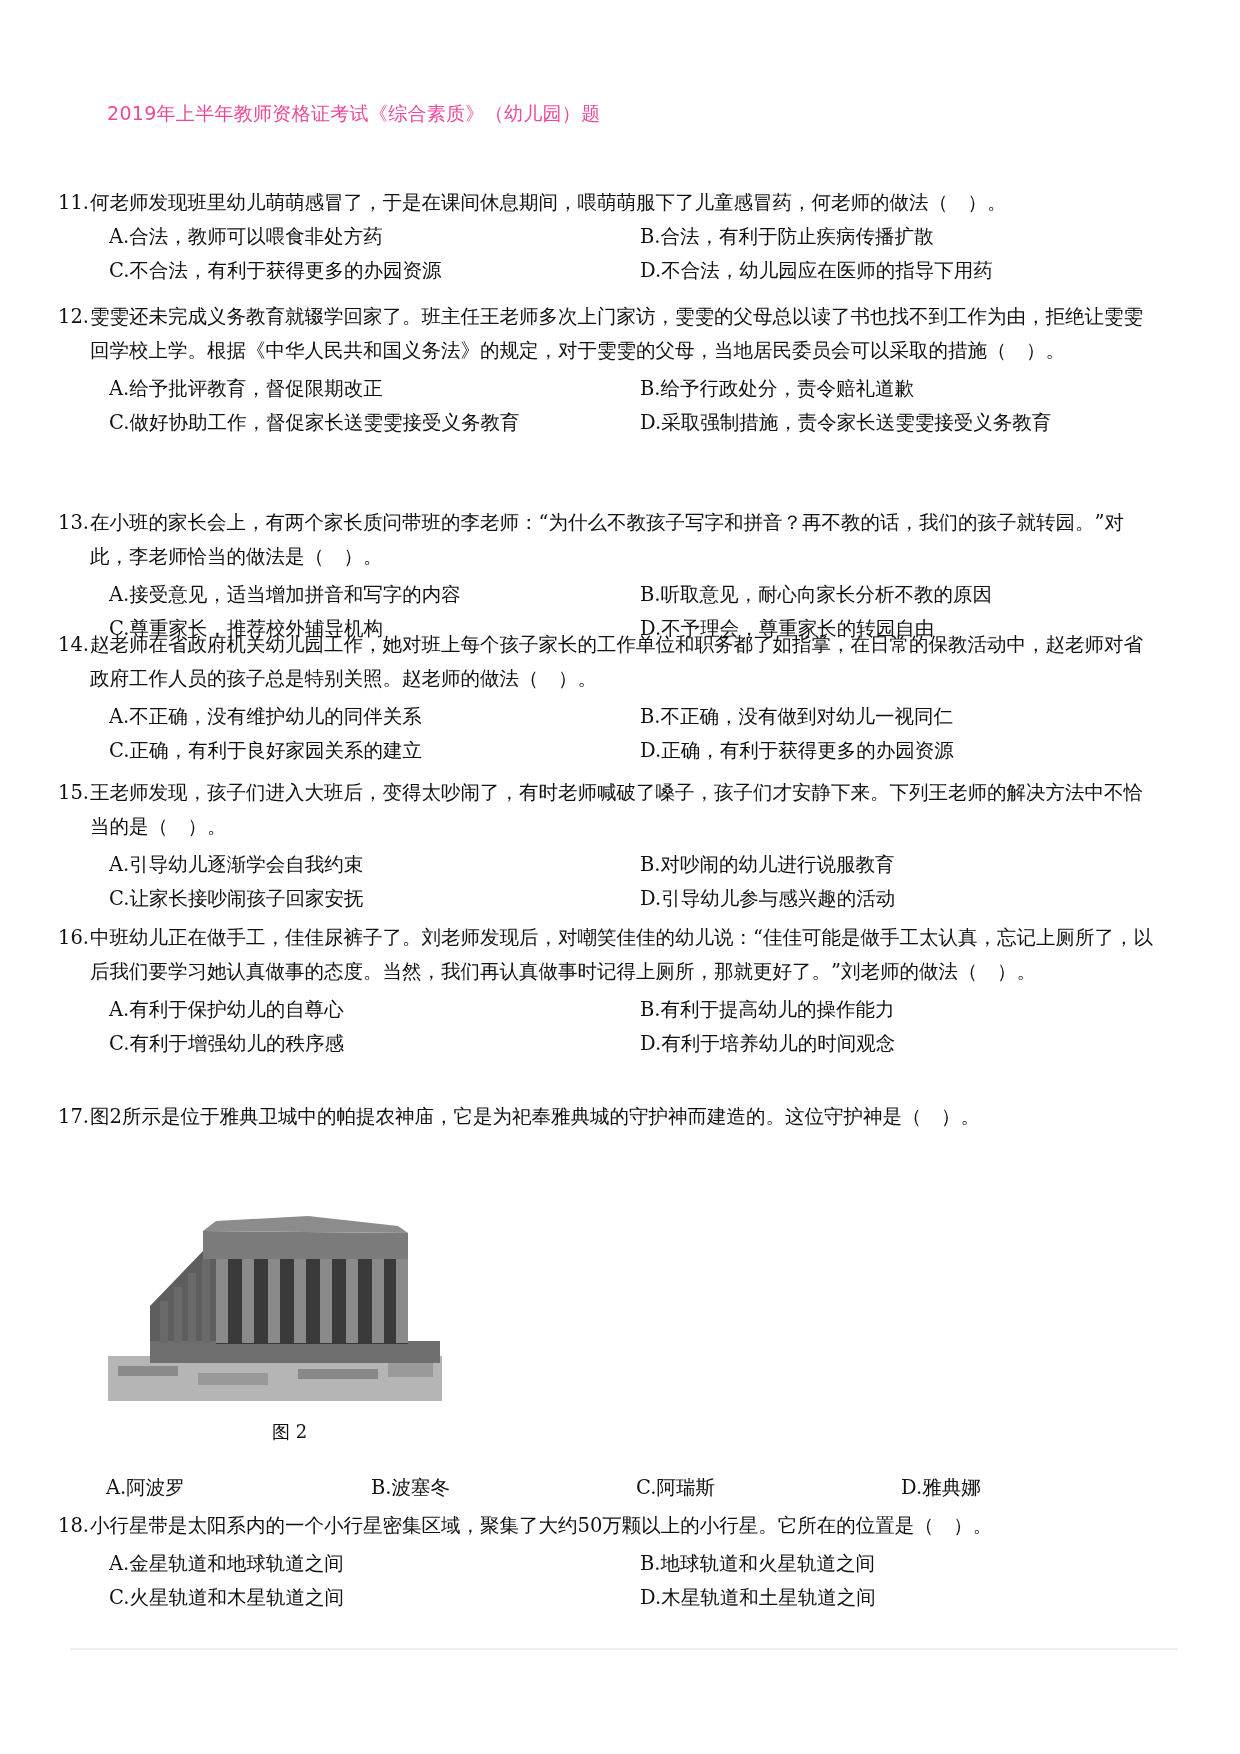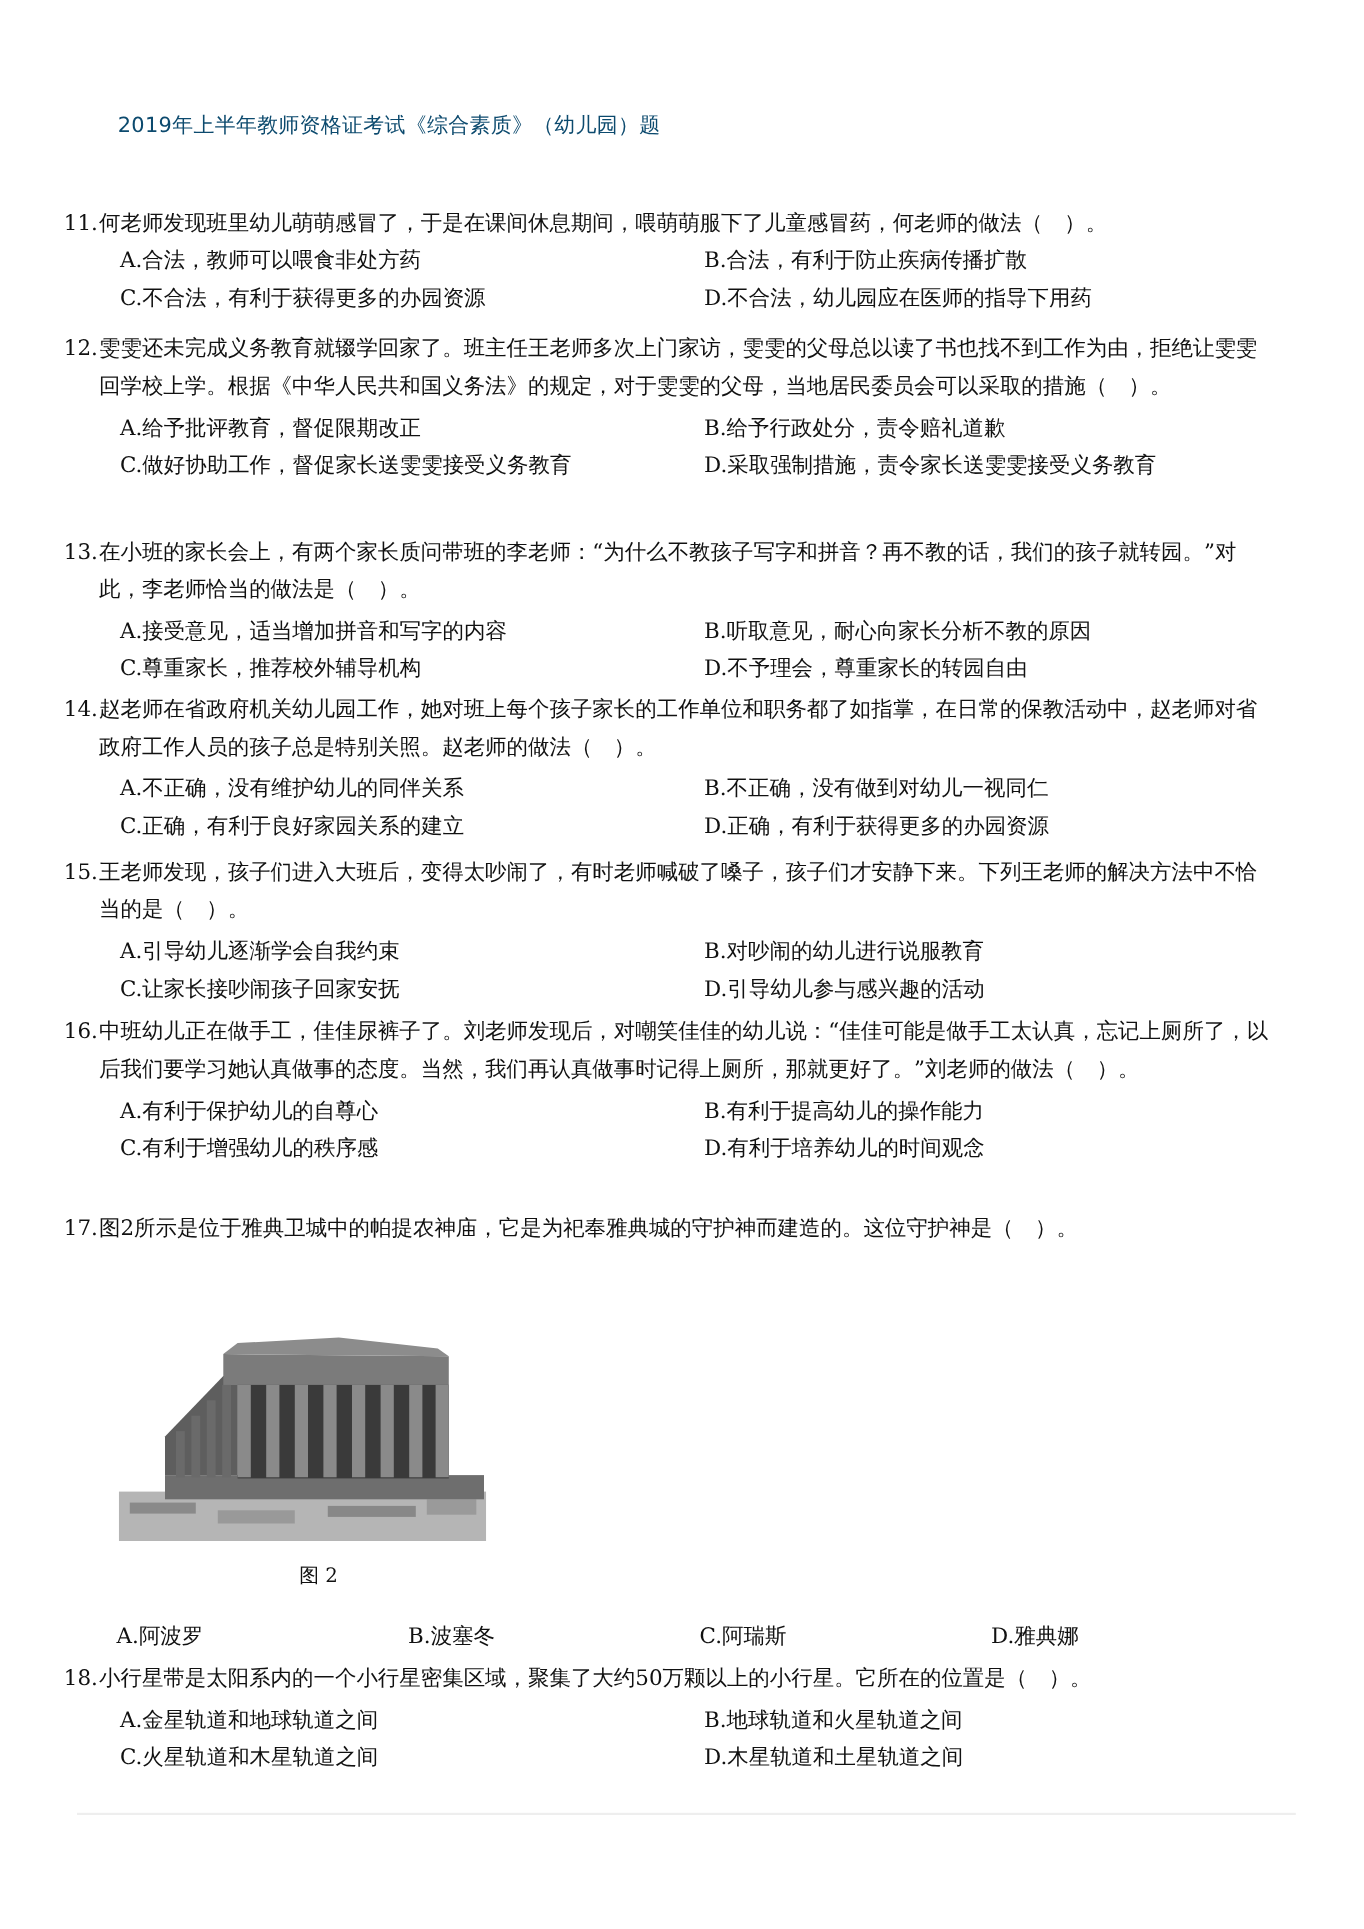--- a/index.html
+++ b/index.html
@@ -1,19 +1,19 @@
 <!DOCTYPE html>
 <html><head>
 <meta charset="utf-8">
 <style>
   html, body { margin:0; padding:0; background:#ffffff; }
   body { width:1240px; height:1754px; position:relative; overflow:hidden;
          font-family: "DejaVu Serif", "Liberation Serif", serif; color:#111; }
   .title { position:absolute; left:107px; top:101px; font-family:"DejaVu Sans","Liberation Sans",sans-serif;
-           font-size:19px; color:#0c4a6e; letter-spacing:0.3px; }
+           font-size:19px; color:#ec4899; letter-spacing:0.3px; }
   .q { position:absolute; left:58px; width:1100px; font-size:19.5px; line-height:34px; }
   .q .stem { display:flex;justify-content:center; }
   .q .num { width:32px; flex:none; }
   .q .stem-text { flex:1; }
   .opts { display:grid; grid-template-columns: 531px 531px; margin-left:51px; margin-top:4px; }
   .opts div { line-height:34px; }
   .opts4 { display:grid; grid-template-columns: 265px 265px 265px 265px; margin-left:32px; line-height:34px; }
   .figure { position:absolute; left:108px; top:1191px; width:334px; height:210px; }
   .fig-caption { position:absolute; left:272px; top:1420px; font-size:18px; }
   .rule { position:absolute; left:70px; top:1648px; width:1108px; height:2px; background:#eeeeee; }
@@ -42,21 +42,21 @@
       <span class="stem-text">雯雯还未完成义务教育就辍学回家了。班主任王老师多次上门家访，雯雯的父母总以读了书也找不到工作为由，拒绝让雯雯回学校上学。根据《中华人民共和国义务法》的规定，对于雯雯的父母，当地居民委员会可以采取的措施（　）。</span>
     </div>
   <div class="opts">
     <div>A.给予批评教育，督促限期改正</div>
     <div>B.给予行政处分，责令赔礼道歉</div>
     <div>C.做好协助工作，督促家长送雯雯接受义务教育</div>
     <div>D.采取强制措施，责令家长送雯雯接受义务教育</div>
   </div>
 </div>
 
-<div class="q" style="top:485px;">
+<div class="q" style="top:506px;">
   <div class="stem">
       <span class="num">13.</span>
       <span class="stem-text">在小班的家长会上，有两个家长质问带班的李老师：“为什么不教孩子写字和拼音？再不教的话，我们的孩子就转园。”对此，李老师恰当的做法是（　）。</span>
     </div>
   <div class="opts">
     <div>A.接受意见，适当增加拼音和写字的内容</div>
     <div>B.听取意见，耐心向家长分析不教的原因</div>
     <div>C.尊重家长，推荐校外辅导机构</div>
     <div>D.不予理会，尊重家长的转园自由</div>
   </div>

